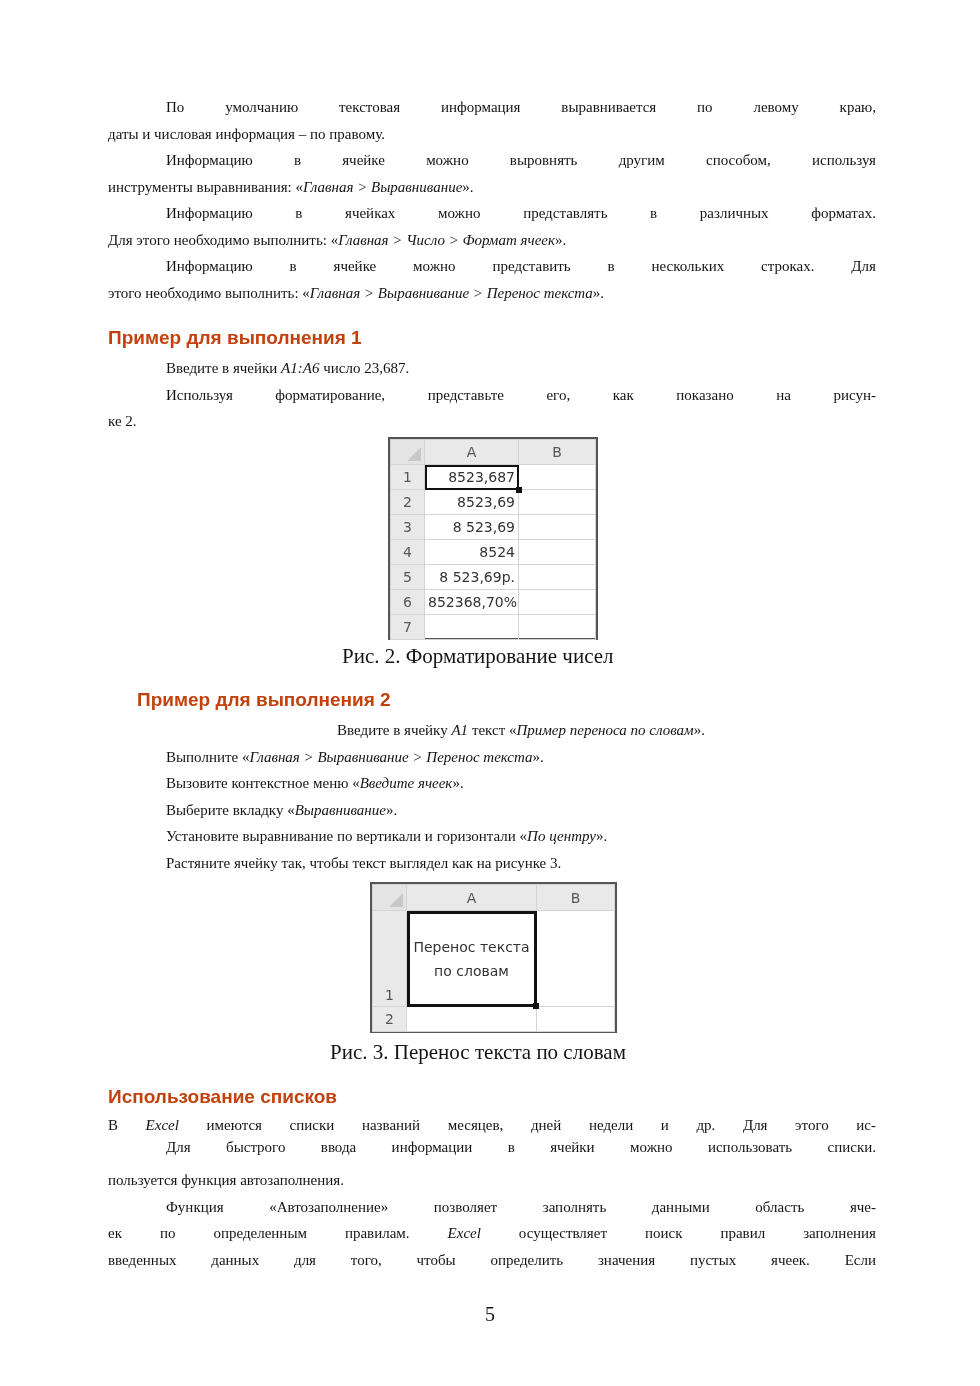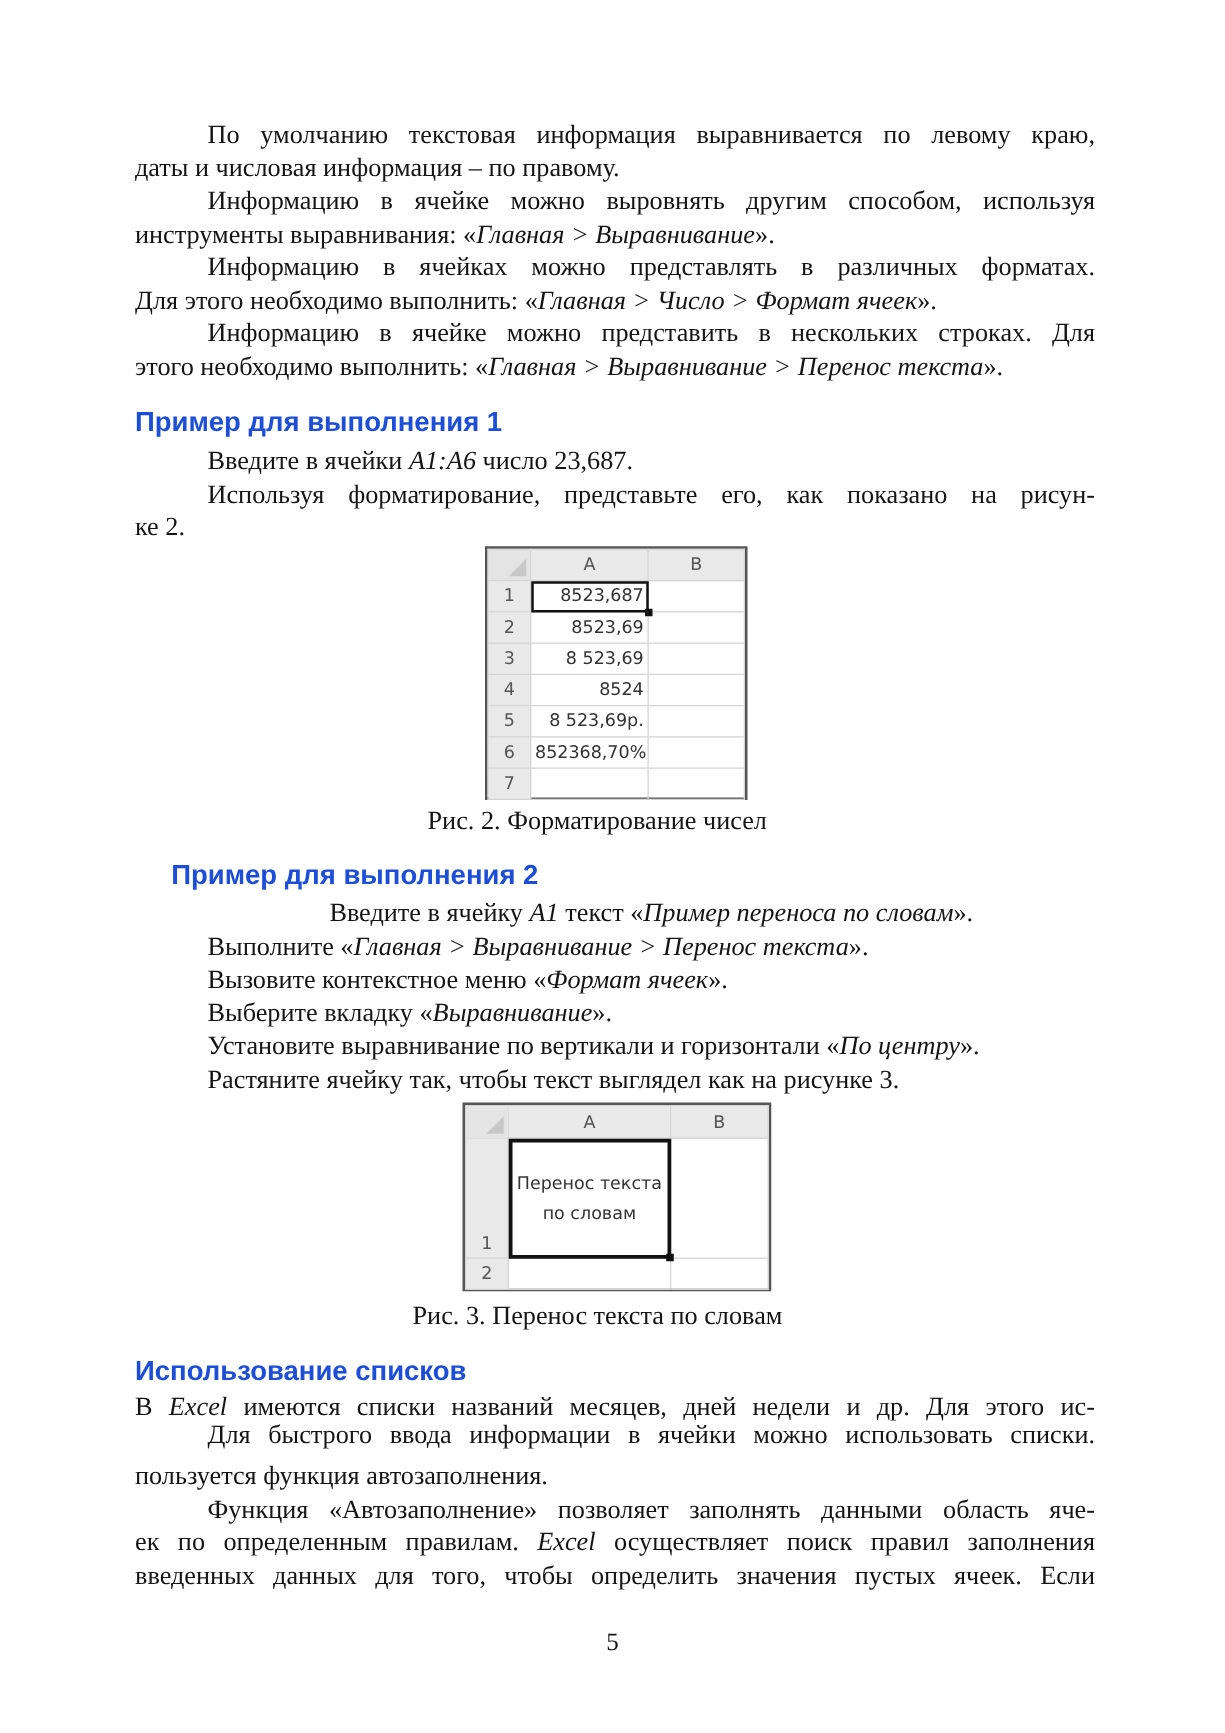--- a/index.html
+++ b/index.html
@@ -1,21 +1,21 @@
 <!DOCTYPE html>
 <html><head>
   <meta charset="utf-8">
   <style>
     html, body { margin: 0; padding: 0; background: #ffffff; }
     body { width: 980px; height: 1386px; position: relative; overflow: hidden; font-family: "Liberation Serif", serif; color: #141414; }
     .page { position: absolute; left: 108px; top: 0; width: 768px; }
-    .line { position: absolute; left: 0; width: 768px; font-size: 21px; line-height: 26px; white-space: nowrap; }
+    .line { position: absolute; left: 0; width: 768px; font-size: 15px; line-height: 26px; white-space: nowrap; }
     .justify { text-align: justify; text-align-last: justify; }
     .indent { padding-left: 58px; box-sizing: border-box; }
-    .heading { position: absolute; left: 0; font-family: "Liberation Sans", sans-serif; font-weight: bold; font-size: 22px; line-height: 22px; color: #1d4ed8; }
+    .heading { position: absolute; left: 0; font-family: "Liberation Sans", sans-serif; font-weight: bold; font-size: 19px; line-height: 22px; color: #c2410c; }
     i { }
     .caption { position: absolute; font-size: 21px; line-height: 26px; white-space: nowrap; }
     .pagenum { position: absolute; left: 0; width: 980px; text-align: center; font-size: 20px; top: 1303px; }
 
     
     .sheet { position: absolute; border: 2px solid #555; background: #fff; font-family: "DejaVu Sans", sans-serif; font-size: 14px; color: #333; }
     .sheet table { border-collapse: collapse; width: 100%; height: 100%; table-layout: fixed; }
     .sheet td { border: 1px solid #d4d4d4; padding: 0 3px; height: 24px; }
     .sheet .corner { background: #e4e4e4; position: relative; }
     .sheet .corner::after { content: ""; position: absolute; right: 3px; bottom: 3px; width: 0; height: 0; border-left: 14px solid transparent; border-bottom: 14px solid #c8c8c8; }
@@ -43,21 +43,21 @@
   <div class="line" style="top:280px;"><span>этого необходимо выполнить: «</span><i>Главная &gt; Выравнивание &gt; Перенос текста</i><span>».</span></div>
 
   <div class="heading" style="top:327px;">Пример для выполнения 1</div>
   <div class="line indent" style="top:355px;"><span>Введите в ячейки </span><i>A1:A6</i><span> число 23,687.</span></div>
   <div class="line justify indent" style="top:382px;">Используя форматирование, представьте его, как показано на рисун-</div>
   <div class="line" style="top:408px;">ке 2.</div>
 
   <div class="heading" style="top:689px;margin-left:29px;">Пример для выполнения 2</div>
   <div class="line indent" style="top:717px;text-align:center;"><span>Введите в ячейку </span><i>A1</i><span> текст «</span><i>Пример переноса по словам</i><span>».</span></div>
   <div class="line indent" style="top:744px;"><span>Выполните «</span><i>Главная &gt; Выравнивание &gt; Перенос текста</i><span>».</span></div>
-  <div class="line indent" style="top:770px;"><span>Вызовите контекстное меню «</span><i>Формат ячеек</i><span>».</span></div>
+  <div class="line indent" style="top:770px;"><span>Вызовите контекстное меню «</span><i>Введите ячеек</i><span>».</span></div>
   <div class="line indent" style="top:797px;"><span>Выберите вкладку «</span><i>Выравнивание</i><span>».</span></div>
   <div class="line indent" style="top:823px;"><span>Установите выравнивание по вертикали и горизонтали «</span><i>По центру</i><span>».</span></div>
   <div class="line indent" style="top:850px;">Растяните ячейку так, чтобы текст выглядел как на рисунке 3.</div>
 
   <div class="heading" style="top:1086px;">Использование списков</div>
   <div class="line justify indent" style="top:1114px;margin-top:20px;">Для быстрого ввода информации в ячейки можно использовать списки.</div>
   <div class="line justify" style="top:1112px;"><span>В </span><i>Excel</i><span> имеются списки названий месяцев, дней недели и др. Для этого ис-</span></div>
   <div class="line" style="top:1167px;">пользуется функция автозаполнения.</div>
   <div class="line justify indent" style="top:1194px;">Функция «Автозаполнение» позволяет заполнять данными область яче-</div>
   <div class="line justify" style="top:1220px;"><span>ек по определенным правилам. </span><i>Excel</i><span> осуществляет поиск правил заполнения</span></div>

